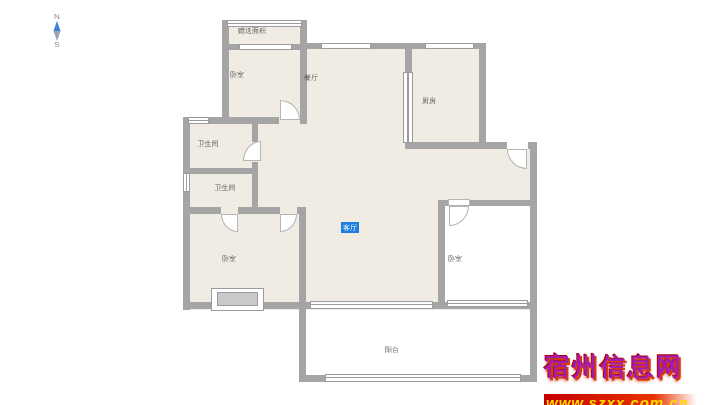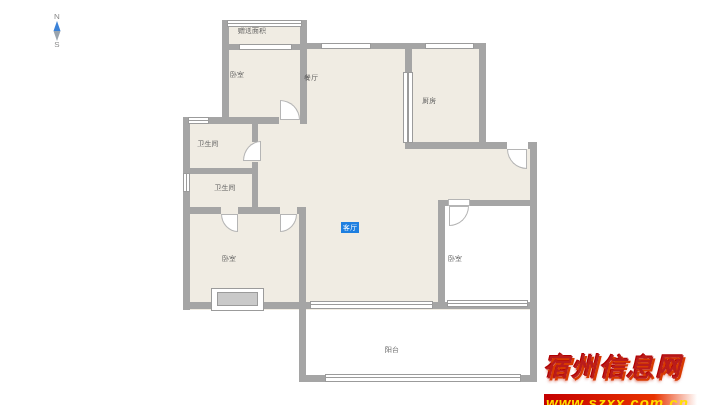--- a/index.html
+++ b/index.html
@@ -17,22 +17,22 @@
   .leaf{position:absolute;background:#fff;border:1px solid #b5b5b5;box-sizing:border-box;}
   .bay-outer{position:absolute;background:#fff;border:1px solid #9b9b9b;box-sizing:border-box;}
   .bay-inner{position:absolute;background:#c9c9c9;border:1px solid #9b9b9b;box-sizing:border-box;}
   .label{position:absolute;font-size:7px;line-height:9px;color:#5a5a5a;white-space:nowrap;
          transform:translateX(-50%);}
   .label-sel{position:absolute;font-size:7px;line-height:11px;color:#fff;background:#1e7fe0;
          padding:0 2px;white-space:nowrap;transform:translateX(-50%);}
   .compass{position:absolute;left:44px;top:13px;width:26px;text-align:center;}
   .compass-letter{font-size:8px;color:#8a8a8a;line-height:8px;}
   .wm{position:absolute;left:544px;top:350px;width:160px;}
-  .wm-name{font-size:25px;font-weight:bold;color:#b91c1c;letter-spacing:3px;white-space:nowrap;
-           text-shadow:2px 2px 0 #d83a00,-1px -1px 0 #b00000,1px 3px 3px rgba(200,30,0,.6);font-style:italic;}
+  .wm-name{font-size:25px;font-weight:bold;color:#a21caf;letter-spacing:3px;white-space:nowrap;
+           text-shadow:2px 2px 0 #d83a00,-1px -1px 0 #b00000,1px 3px 3px rgba(200,30,0,.6);}
   .wm-url{margin-top:11px;display:inline-block;font-size:15px;font-weight:bold;color:#ffdf00;
           letter-spacing:1px;padding:0 8px 8px 2px;white-space:nowrap;
           background:linear-gradient(to right,#c40000,#e83300 72%,rgba(232,51,0,0));font-style:italic;}
 </style>
 </head>
 <body>
 
 <div id="stage">
 
   <div class="compass">

